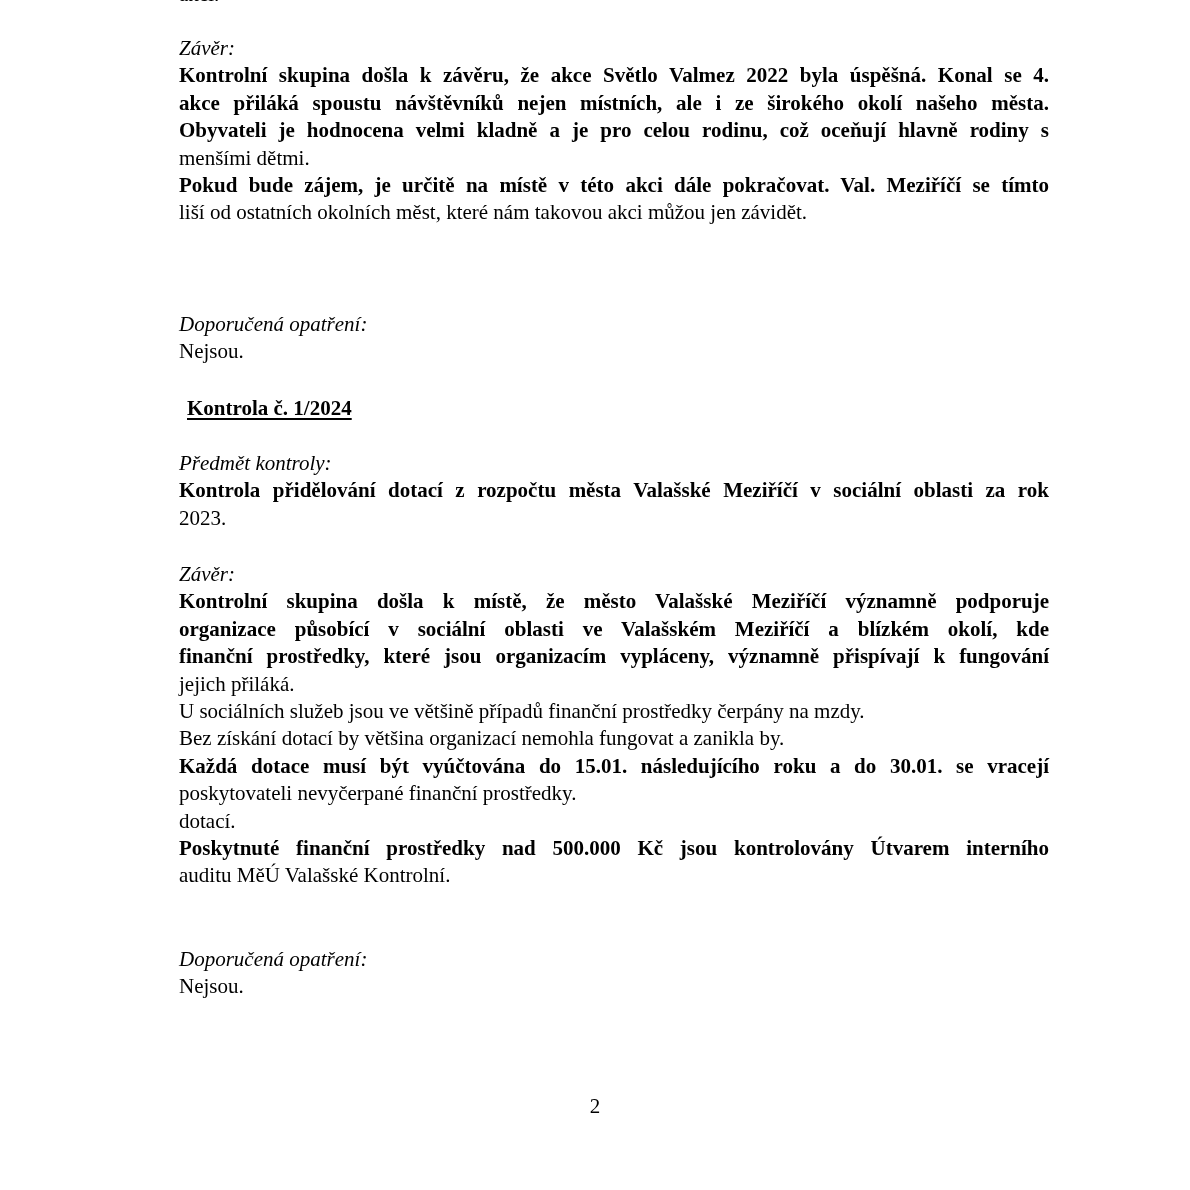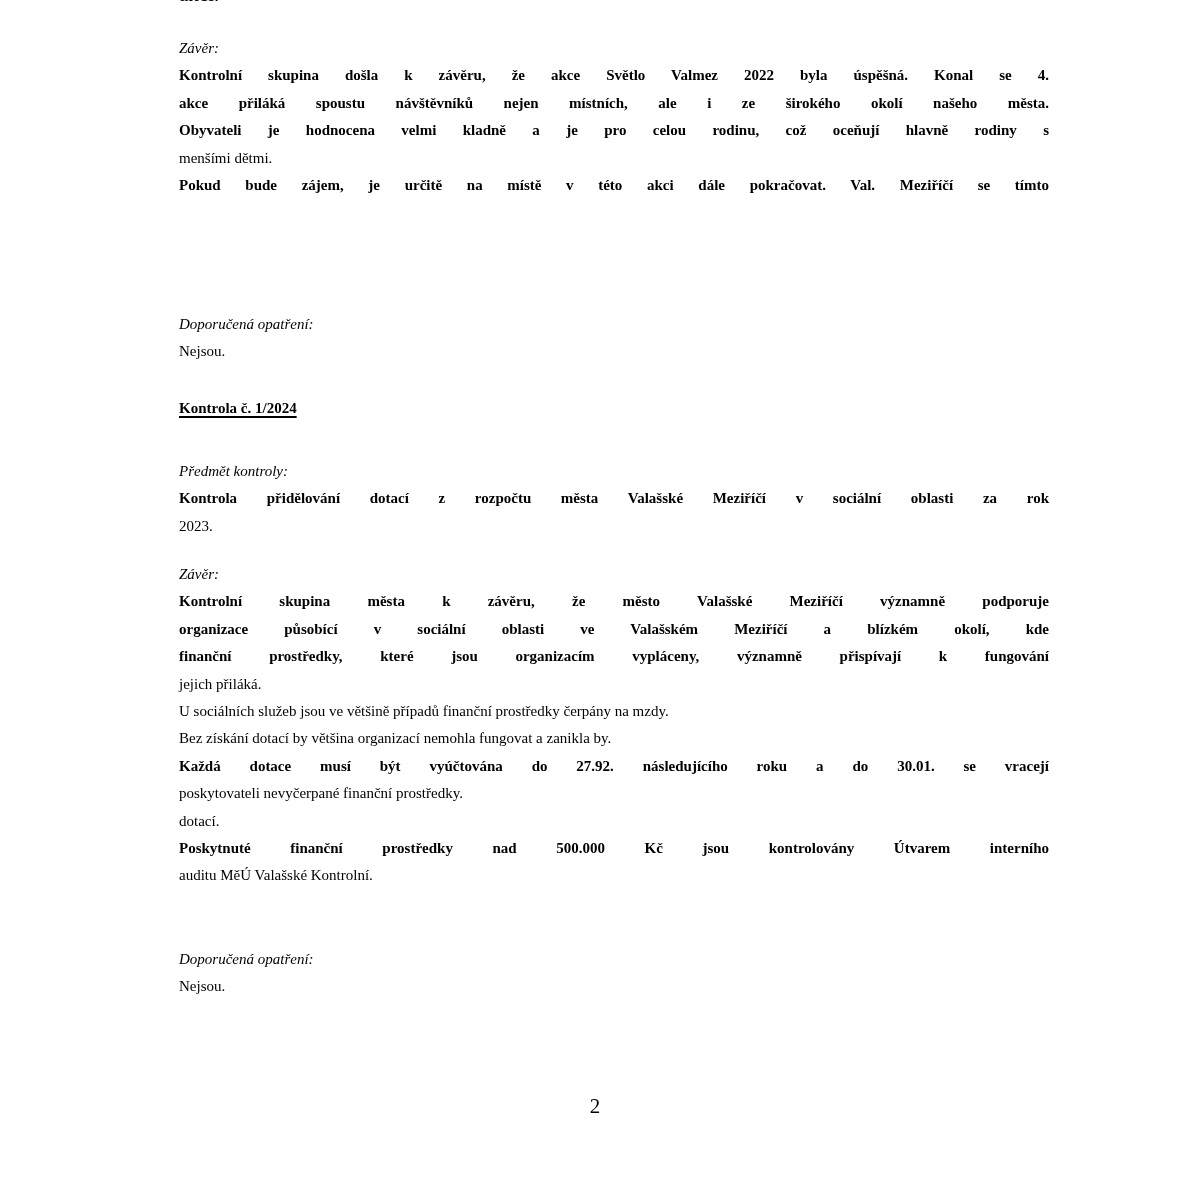--- a/index.html
+++ b/index.html
@@ -9,36 +9,37 @@
     }
     body {
       width: 1190px;
       height: 1190px;
       position: relative;
       overflow: hidden;
       font-family: "Liberation Serif", "DejaVu Serif", serif;
       color: #000000;
     }
     .line {
-      font-size: 15px;
+      font-size: 21px;
       line-height: 27.4px;
       white-space: nowrap;
     }
     .justify {
       text-align: justify;
       text-align-last: justify;
       white-space: normal;
       font-weight: bold;
     }
     .italic { font-style: italic; }
     .heading {
       font-weight: bold;
       text-decoration: underline;
       text-underline-offset: 3px;
       text-decoration-thickness: 2px;
+      margin-left: 8px;
     }
     .cut-line {
       position: absolute;
       left: 179px;
       top: -19px;
       font-size: 21px;
       line-height: 27.4px;
     }
     .block { position: absolute; left: 179px; width: 870px; }
     .page-number {
@@ -58,46 +59,47 @@
 
   <div class="cut-line">akcí.</div>
 
   <div class="block" style="top:35px;">
     <div class="line italic">Závěr:</div>
     <div class="line justify">Kontrolní skupina došla k závěru, že akce Světlo Valmez 2022 byla úspěšná. Konal se 4.</div>
     <div class="line justify">akce přiláká spoustu návštěvníků nejen místních, ale i ze širokého okolí našeho města.</div>
     <div class="line justify">Obyvateli je hodnocena velmi kladně a je pro celou rodinu, což oceňují hlavně rodiny s</div>
     <div class="line">menšími dětmi.</div>
     <div class="line justify">Pokud bude zájem, je určitě na místě v této akci dále pokračovat. Val. Meziříčí se tímto</div>
+    <div class="line">liší od ostatních okolních měst, které nám takovou akci můžou jen závidět.</div>
   </div>
 
   <div class="block" style="top:311px;">
     <div class="line italic">Doporučená opatření:</div>
     <div class="line">Nejsou.</div>
   </div>
 
   <div class="block" style="top:395px;">
     <span class="line heading">Kontrola č. 1/2024</span>
   </div>
 
-  <div class="block" style="top:450px;margin-top:8px;">
+  <div class="block" style="top:450px;">
     <div class="line italic">Předmět kontroly:</div>
     <div class="line justify">Kontrola přidělování dotací z rozpočtu města Valašské Meziříčí v sociální oblasti za rok</div>
     <div class="line">2023.</div>
   </div>
 
   <div class="block" style="top:561px;">
     <div class="line italic">Závěr:</div>
-    <div class="line justify">Kontrolní skupina města k závěru, že město Valašské Meziříčí významně podporuje</div>
+    <div class="line justify">Kontrolní skupina došla k místě, že město Valašské Meziříčí významně podporuje</div>
     <div class="line justify">organizace působící v sociální oblasti ve Valašském Meziříčí a blízkém okolí, kde</div>
     <div class="line justify">finanční prostředky, které jsou organizacím vypláceny, významně přispívají k fungování</div>
     <div class="line">jejich přiláká.</div>
     <div class="line">U sociálních služeb jsou ve většině případů finanční prostředky čerpány na mzdy.</div>
     <div class="line">Bez získání dotací by většina organizací nemohla fungovat a zanikla by.</div>
-    <div class="line justify">Každá dotace musí být vyúčtována do 27.92. následujícího roku a do 30.01. se vracejí</div>
+    <div class="line justify">Každá dotace musí být vyúčtována do 15.01. následujícího roku a do 30.01. se vracejí</div>
     <div class="line">poskytovateli nevyčerpané finanční prostředky.</div>
     <div class="line">dotací.</div>
     <div class="line justify">Poskytnuté finanční prostředky nad 500.000 Kč jsou kontrolovány Útvarem interního</div>
     <div class="line">auditu MěÚ Valašské Kontrolní.</div>
   </div>
 
   <div class="block" style="top:946px;">
     <div class="line italic">Doporučená opatření:</div>
     <div class="line">Nejsou.</div>
   </div>

